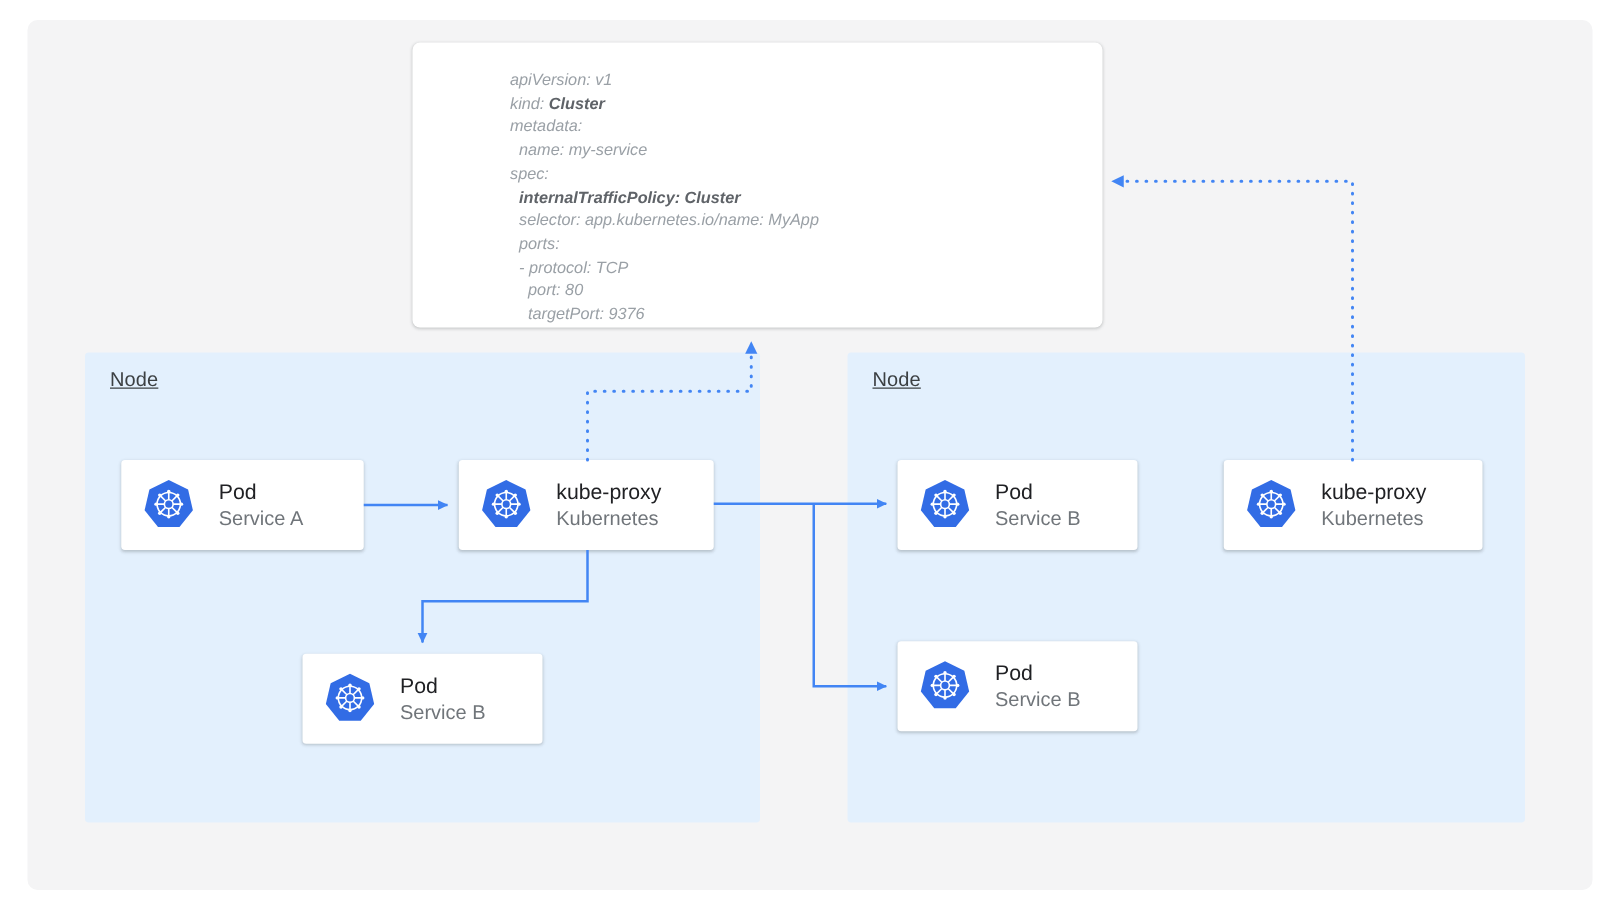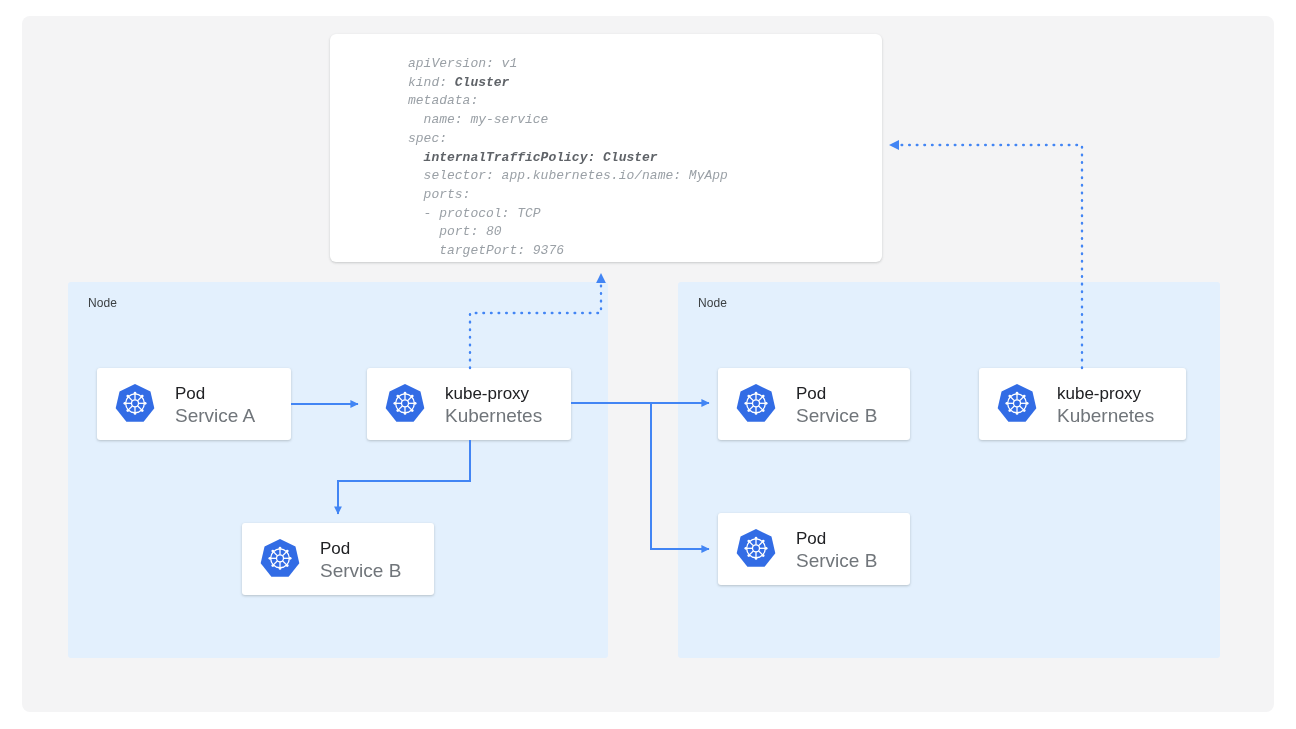--- a/index.html
+++ b/index.html
@@ -36,41 +36,42 @@
     background: #e3f0fd;
     border-radius: 3px;
   }
   #node-left  { left: 68px;  top: 282px; width: 540px; height: 376px; }
   #node-right { left: 678px; top: 282px; width: 542px; height: 376px; }
 
   .node-label {
     position: absolute;
     left: 20px;
     top: 14px;
-    font-size: 12px;
+    font-size: 16px;
     color: #3c4043;
     letter-spacing: 0.1px;
+    text-decoration: underline;
   }
 
   
   #yaml-card {
     position: absolute;
     left: 330px;
     top: 34px;
     width: 552px;
     height: 228px;
     background: #ffffff;
     border-radius: 6px;
     box-shadow: 0 1px 3px rgba(60,64,67,0.14), 0 1px 2px rgba(60,64,67,0.10);
   }
   #yaml-body {
     position: absolute;
     left: 78px;
     top: 21px;
-    font-family: Liberation Mono, monospace;
+    font-family: Liberation Sans, sans-serif;
     font-style: italic;
     font-size: 13px;
     line-height: 18.7px;
     color: #9aa0a6;
     white-space: pre;
   }
   #yaml-body .b {
     font-weight: bold;
     color: #5f6368;
     font-style: italic;
@@ -98,21 +99,21 @@
     flex-direction: column;
     justify-content: space-between;
   }
   .card .card-title {
     font-size: 17px;
     color: #202124;
     line-height: 22px;
     white-space: nowrap;
   }
   .card .card-sub {
-    font-size: 19px;
+    font-size: 16px;
     color: #70757a;
     line-height: 21px;
     white-space: nowrap;
   }
 
   
   #card-pod-a        { left: 97px;  top: 368px; width: 194px; height: 72px; }
   #card-kube-proxy-l { left: 367px; top: 368px; width: 204px; height: 72px; }
   #card-pod-b-left   { left: 242px; top: 523px; width: 192px; height: 72px; }
   #card-pod-b-r1     { left: 718px; top: 368px; width: 192px; height: 72px; }

